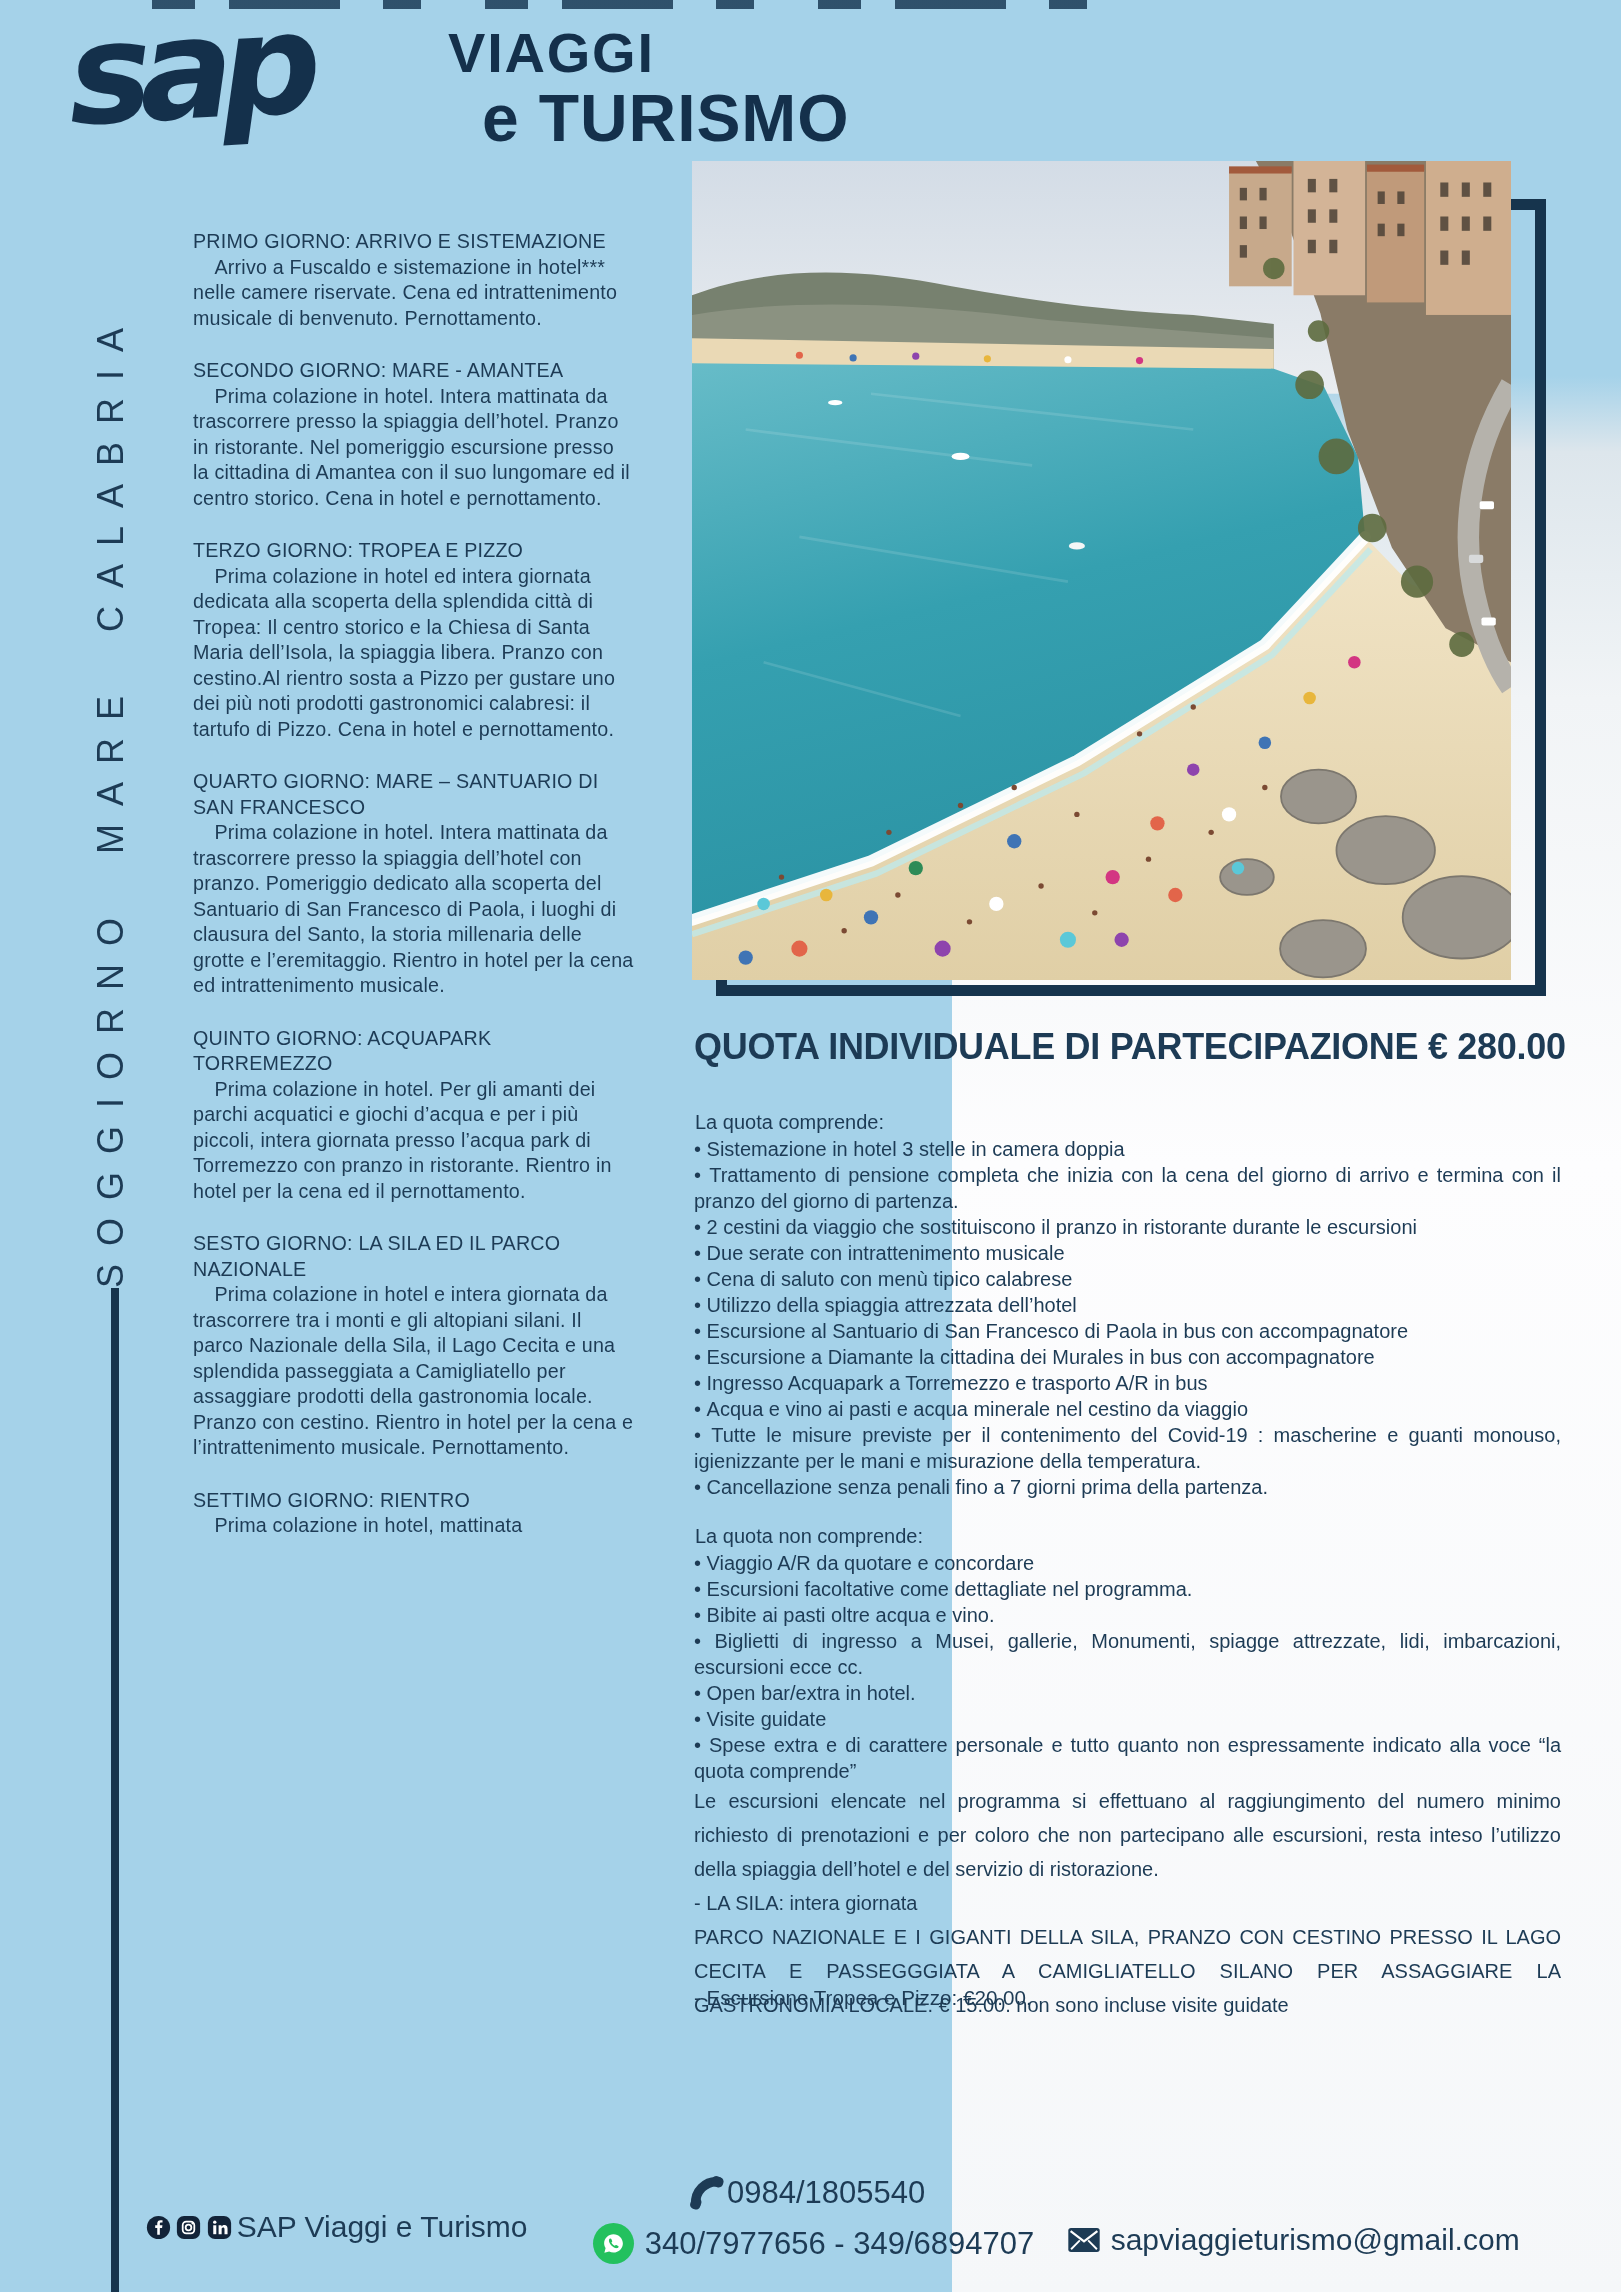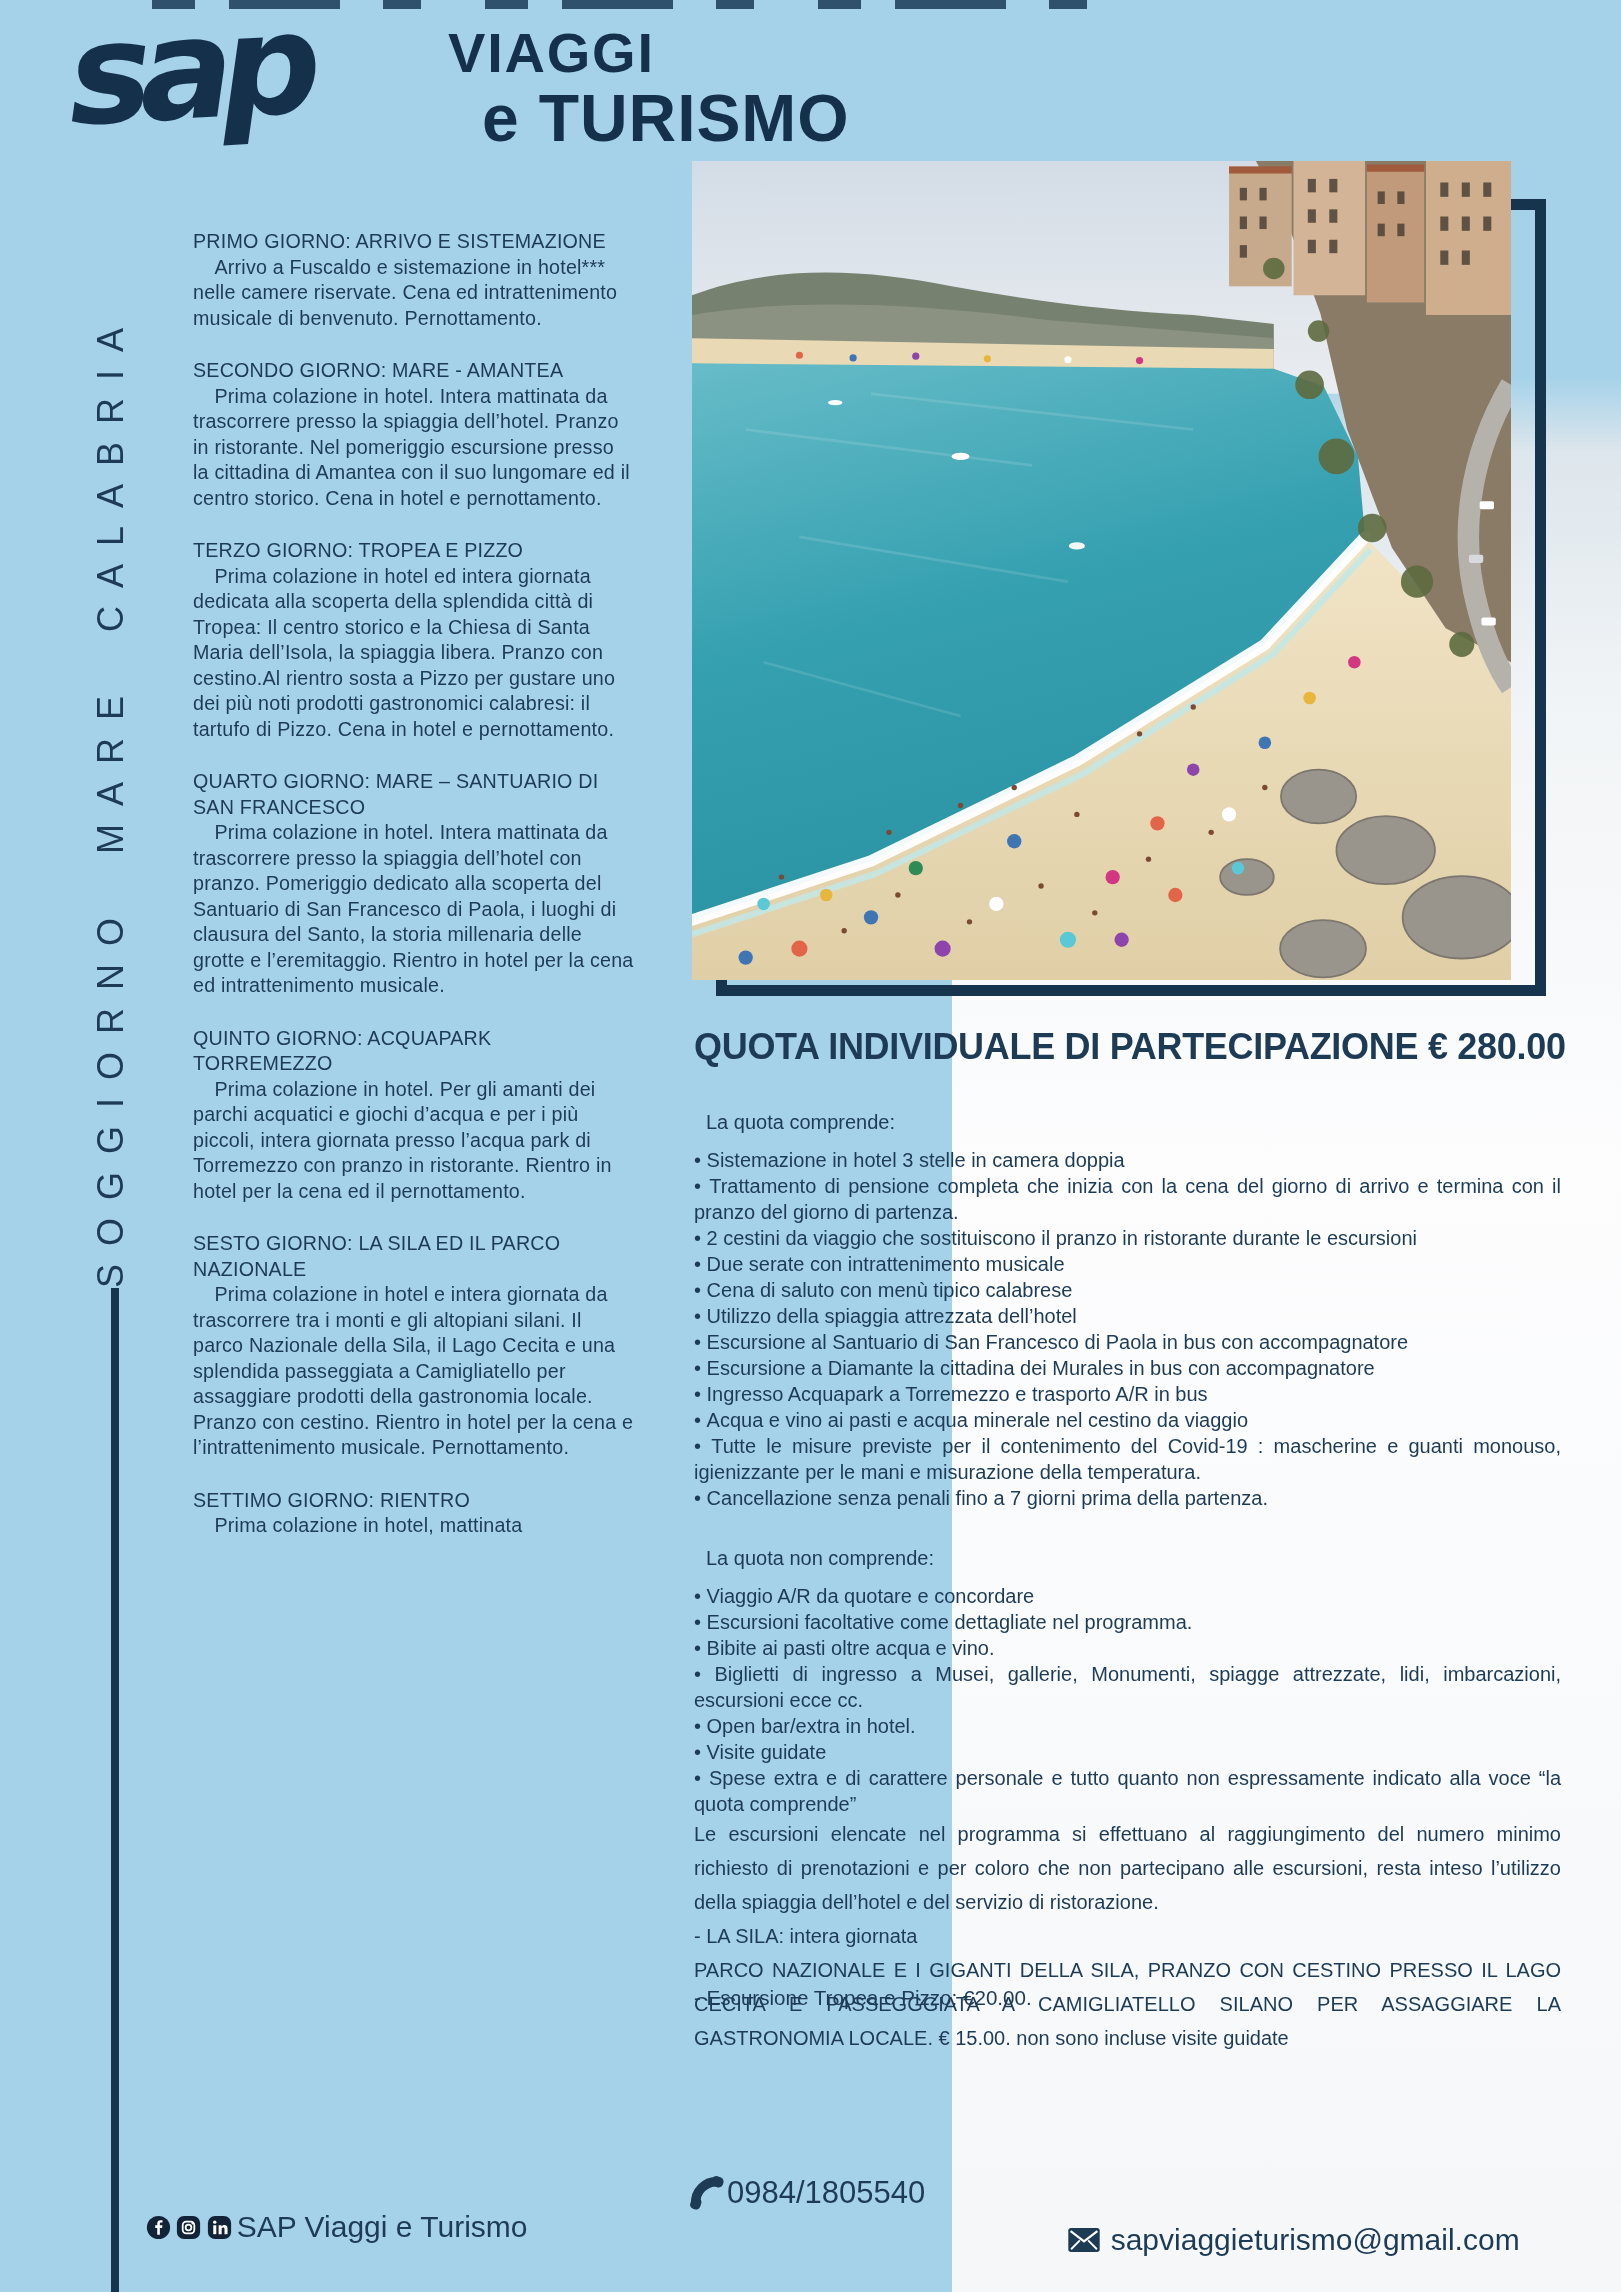--- a/index.html
+++ b/index.html
@@ -28,21 +28,21 @@
   .it-head.first{margin-top:0;}
   .it-body{margin:0;text-indent:21.5px;}
   
   .photo-frame{position:absolute;left:716px;top:199px;width:808px;height:775px;
         border:11.6px solid #16344d;z-index:1;}
   .photo{position:absolute;left:692px;top:161px;width:819px;height:819px;margin:0;z-index:2;}
   .photo svg{display:block;width:819px;height:819px;}
   
   .quota{position:absolute;left:694px;top:1026px;width:867px;z-index:3;}
   .quota-heading{font-size:36px;font-weight:bold;letter-spacing:-0.3px;margin:0 0 41px 0;white-space:nowrap;}
-  .q-label{margin:12px;font-size:20px;line-height:26px;}
+  .q-label{margin:1px;font-size:20px;line-height:26px;}
   .q-item{margin:0;font-size:20px;line-height:26px;text-align:justify;}
   .q-item::before{content:"\2022\00a0";}
   .q-gap{height:22.4px;}
   .q-note{margin:0;font-size:20px;line-height:34px;text-align:justify;}
   .tropea-note{position:absolute;left:694px;top:1986px;font-size:20.6px;margin:0;z-index:3;}
   
   .footer-left{position:absolute;left:146px;top:2210px;display:flex;align-items:center;gap:5px;font-size:30px;}
   .s-badges{display:flex;gap:5.4px;align-items:center;}
   .phone-line{position:absolute;left:688px;top:2174px;display:flex;align-items:center;gap:1px;font-size:31px;}
   .wa-line{position:absolute;left:593px;top:2223px;display:flex;align-items:center;gap:10.7px;font-size:31px;}
@@ -266,20 +266,29 @@
 
   <div class="phone-line">
     <svg width="38" height="38" viewBox="0 0 44 44">
       <path d="M9 35 A 24 24 0 0 1 35 9" fill="none" stroke="#1d3b55" stroke-width="11" stroke-linecap="round"></path>
       <rect x="3" y="27" width="12" height="14" rx="5" fill="#1d3b55" transform="rotate(20 9 34)"></rect>
       <rect x="27" y="3" width="14" height="12" rx="5" fill="#1d3b55" transform="rotate(20 34 9)"></rect>
     </svg>
     <span>0984/1805540</span>
   </div>
 
+  <div class="wa-line">
+    <span class="wa-circle">
+      <svg width="25" height="25" viewBox="0 0 32 32">
+        <path d="M16 4 C9.4 4 4 9.2 4 15.6 C4 17.9 4.7 20 5.9 21.8 L4.3 27.7 L10.4 26.1 C12.1 27 14 27.5 16 27.5 C22.6 27.5 28 22.3 28 15.9 C28 9.3 22.6 4 16 4 Z" fill="#ffffff"></path>
+        <path d="M12 9.5 C11.5 9.5 10.5 10 10.2 11.5 C9.8 13.5 11 16.1 13.3 18.4 C15.6 20.7 18.4 22.2 20.4 21.9 C21.9 21.7 22.5 20.6 22.5 20 C22.5 19.6 22.3 19.3 21.9 19.1 L19.6 17.9 C19.2 17.7 18.8 17.8 18.5 18.1 L17.8 18.9 C16.9 18.6 14.1 16.6 13.3 14.6 L14.1 13.9 C14.4 13.6 14.5 13.2 14.3 12.8 L13.2 10.2 C13 9.7 12.5 9.5 12 9.5 Z" fill="#23c15e"></path>
+      </svg>
+    </span>
+    <span>340/7977656 - 349/6894707</span>
+  </div>
 
   <div class="email-line">
     <svg width="32" height="24" viewBox="0 0 34 26">
       <rect x="0" y="0" width="34" height="26" rx="3" fill="#1d3b55"></rect>
       <path d="M2.5 3.5 L17 14.5 L31.5 3.5" stroke="#ffffff" stroke-width="2.4" fill="none"></path>
       <path d="M3 23 L12.5 13.5 M31 23 L21.5 13.5" stroke="#ffffff" stroke-width="2" fill="none"></path>
     </svg>
     <span>sapviaggieturismo@gmail.com</span>
   </div>
 </div>

